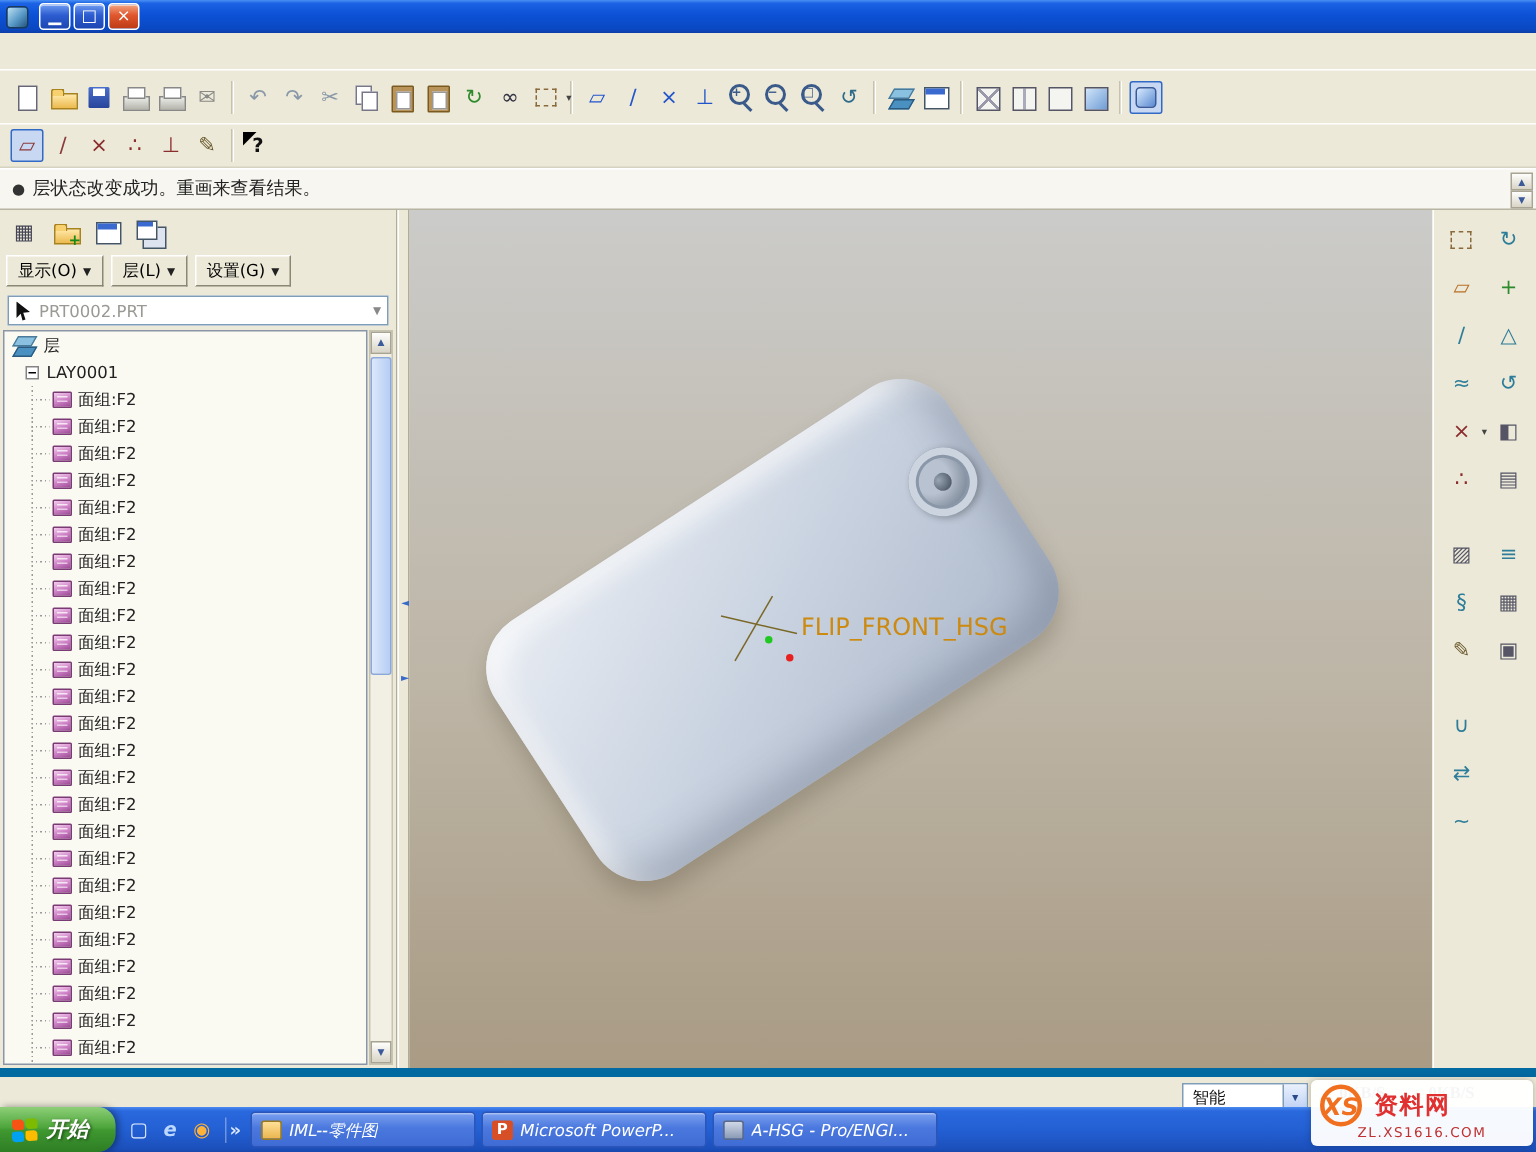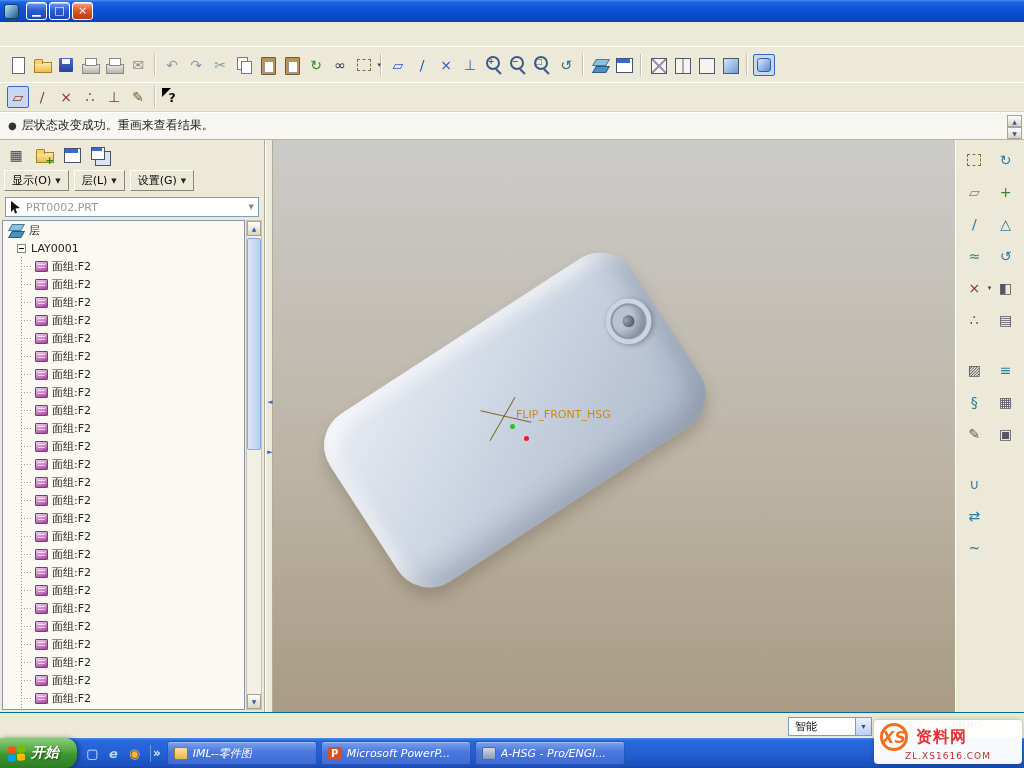--- a/index.html
+++ b/index.html
@@ -137,28 +137,28 @@
   .camera { position:absolute; left:306px; top:56px; width:46px; height:46px; border-radius:50%;
     background:radial-gradient(circle at 40% 35%, #b9c2d0 0 28%, #7e8a9a 62%, #55606e 100%);
     box-shadow: inset 0 0 0 5px #ccd4df, inset 0 0 0 7px #8a97a8, 1px 2px 5px rgba(0,0,0,.28); }
   .camera::after { content:''; position:absolute; left:17px; top:17px; width:12px; height:12px; border-radius:50%;
     background:radial-gradient(circle at 35% 30%, #9aa6b4, #3c4654); }
   .axes { position:absolute; left:205px; top:252px; width:80px; height:64px; }
   .ax1 { position:absolute; left:2px; top:24px; width:52px; height:1px; background:#7a6828; transform:rotate(13deg); }
   .ax2 { position:absolute; left:24px; top:2px; width:1px; height:50px; background:#7a6828; transform:rotate(30deg); }
   .dot-green { position:absolute; left:32px; top:32px; width:5px; height:5px; border-radius:50%; background:#22c822; }
   .dot-red { position:absolute; left:46px; top:44px; width:5px; height:5px; border-radius:50%; background:#e82020; }
-  .part-label { position:absolute; left:243px; top:268px; font-size:11px; color:#cc8a10; }
+  .part-label { position:absolute; left:261px; top:268px; font-size:16px; color:#cc8a10; }
 
   .righttoolbar { position:absolute; right:0; top:0; width:69px; height:572px; background:#ece9d8;
     border-left:1px solid #fff; display:flex; justify-content:space-evenly; padding-top:8px; }
   .rt-col { display:flex; flex-direction:column; align-items:center; gap:8px; width:26px; }
 
   
-  .statusbar { position:absolute; left:0; top:712px; width:1024px; height:28px; background:#ece9d8; border-top:1px solid #0369a1;font-family:Liberation Serif, serif; }
+  .statusbar { position:absolute; left:0; top:712px; width:1024px; height:28px; background:#ece9d8; border-top:6px solid #0369a1;font-family:Liberation Serif, serif; }
   .smart { position:absolute; left:788px; top:4px; width:84px; height:19px; background:#fff;
     border:1px solid #7f9db9; font-size:11px; display:flex; align-items:center; padding-left:6px; color:#111; }
   .smart .dd { margin-left:auto; width:16px; height:100%; border-left:1px solid #7f9db9;
     background:linear-gradient(#eaf1fd,#bcd0f4); display:flex; align-items:center; justify-content:center;
     font-size:7px; color:#2a4a8a; }
   .netmon { position:absolute; left:880px; top:5px; display:flex; gap:16px; font-size:11px; font-weight:bold; color:#111; align-items:center; }
   .nm-item { display:flex; gap:3px; align-items:center; }
   .nm-down { color:#e8b20a; font-size:10px; } .nm-up { color:#2fae2f; font-size:10px; }
   .nm-txt { font-weight:bold; }
 

